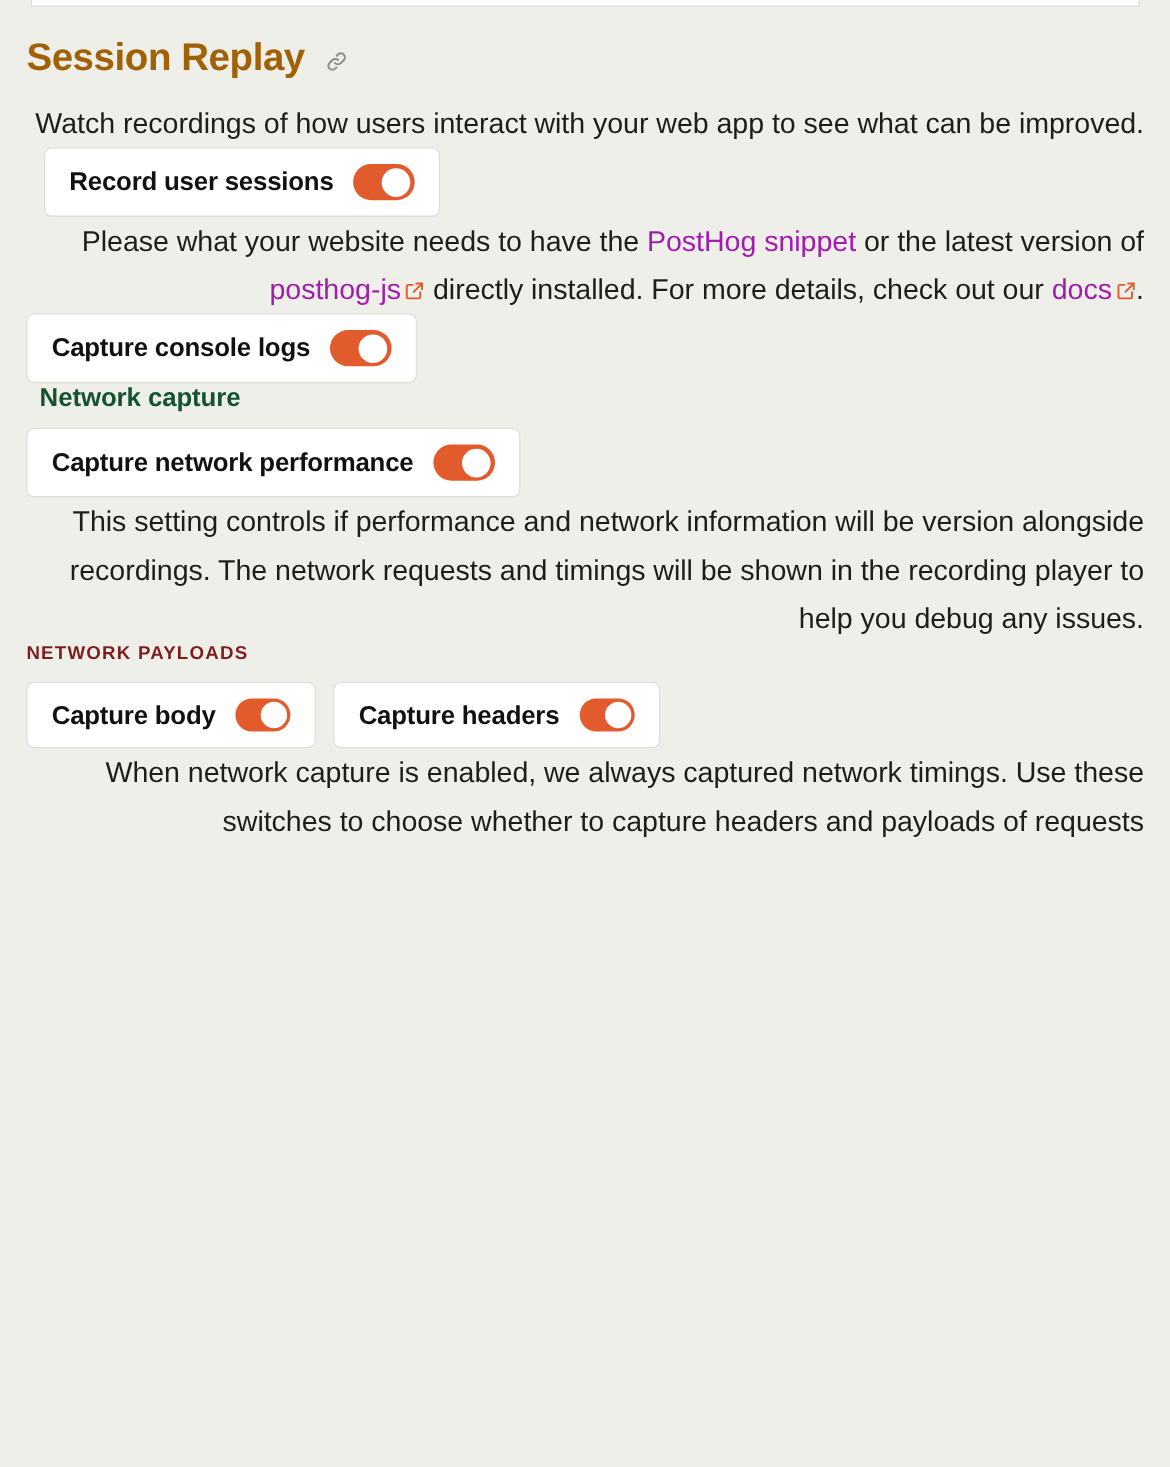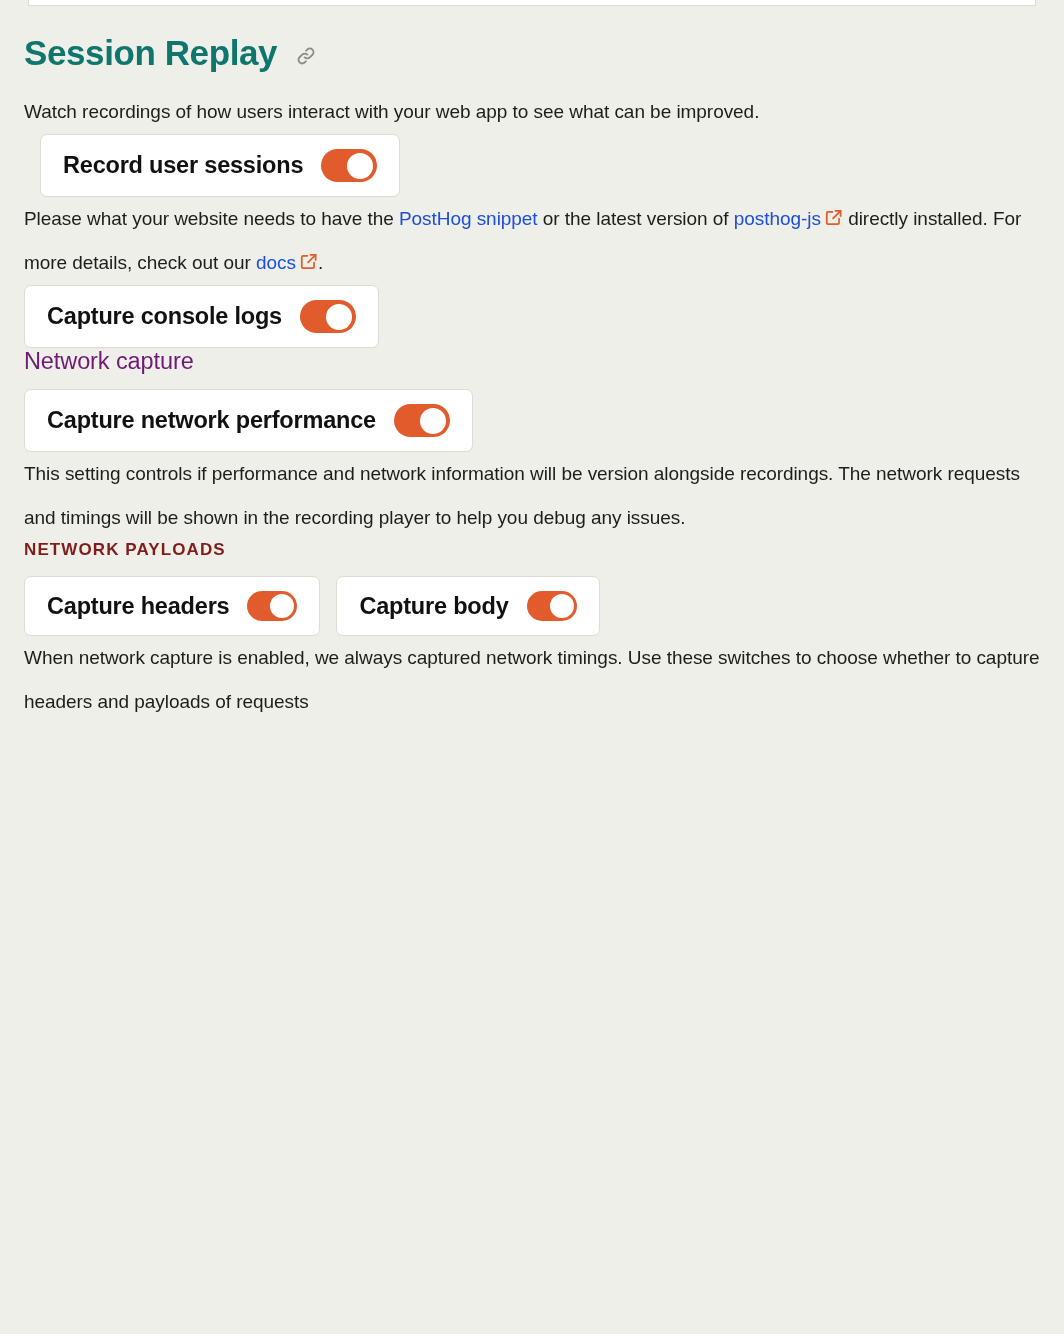--- a/index.html
+++ b/index.html
@@ -44,71 +44,72 @@
     align-items: center;
     gap: 18px;
     margin: 0 0 10px 0;
     height: 54px;
   }
   .page-title {
     font-size: 35px;
     font-weight: bold;
     letter-spacing: -0.4px;
     line-height: 1.1;
-    color: #0f766e;
+    color: #a16207;
     margin: 0;
     white-space: nowrap;
   }
   .link-icon {
     display: inline-block;
     width: 22px;
     height: 22px;
     color: #8d8d87;
     flex: none;
     margin-top: 6px;
     cursor: pointer;
   }
   .link-icon svg { display: block; width: 22px; height: 22px; }
 
   
   p.body-text {
-    font-size: 19px;
+    font-size: 26px;
     line-height: 44px;
     margin: 0;
     color: #1d1d1b;
     max-width: 1018px;
     letter-spacing: -0.05px;
+    text-align: right;
   }
   .p-intro { margin-top: 16px; margin-bottom: 26px; }
   .p-snippet { margin-top: 22px; margin-bottom: 22px; }
   .p-console { margin-top: 26px; margin-bottom: 28px; }
   .p-network { margin-top: 24px; margin-bottom: 26px; }
   .p-payloads { margin-top: 24px; }
 
   a.lnk {
-    color: #1d4ed8;
+    color: #a21caf;
     text-decoration: none;
     cursor: pointer;
   }
   .ext-icon {
     display: inline-block;
     vertical-align: -2px;
     width: 19px;
     height: 19px;
     margin-left: 3px;
     color: #e15b2d;
   }
   .ext-icon svg { display: block; width: 19px; height: 19px; }
 
   
   h3.section-heading {
     font-size: 23.5px;
-    font-weight: normal;
-    margin: 0 0 14px 0;
-    color: #701a75;
+    font-weight: bold;
+    margin: 0 0 14px 12px;
+    color: #14532d;
     letter-spacing: -0.1px;
   }
   .subsection-heading {
     font-size: 17px;
     font-weight: bold;
     letter-spacing: 1.1px;
     text-transform: uppercase;
     color: #7f1d1d;
     margin: 0 0 16px 0;
   }
@@ -217,28 +218,28 @@
       </span>
     </div>
   </div>
 
   <p class="body-text p-network">This setting controls if performance and network information will be version alongside recordings. The network requests and timings will be shown in the recording player to help you debug any issues.</p>
 
   <div class="subsection-heading">NETWORK PAYLOADS</div>
 
   <div class="toggle-row">
     <div class="toggle-card">
+      <span class="tc-label">Capture body</span>
+      <span class="switch small">
+        <span class="knob"></span>
+      </span>
+    </div>
+    <div class="toggle-card">
       <span class="tc-label">Capture headers</span>
       <span class="switch small">
         <span class="knob"></span>
       </span>
     </div>
-    <div class="toggle-card">
-      <span class="tc-label">Capture body</span>
-      <span class="switch small">
-        <span class="knob"></span>
-      </span>
-    </div>
   </div>
 
   <p class="body-text p-payloads">When network capture is enabled, we always captured network timings. Use these switches to choose whether to capture headers and payloads of requests</p>
 
 </div>
 
 </body></html>

